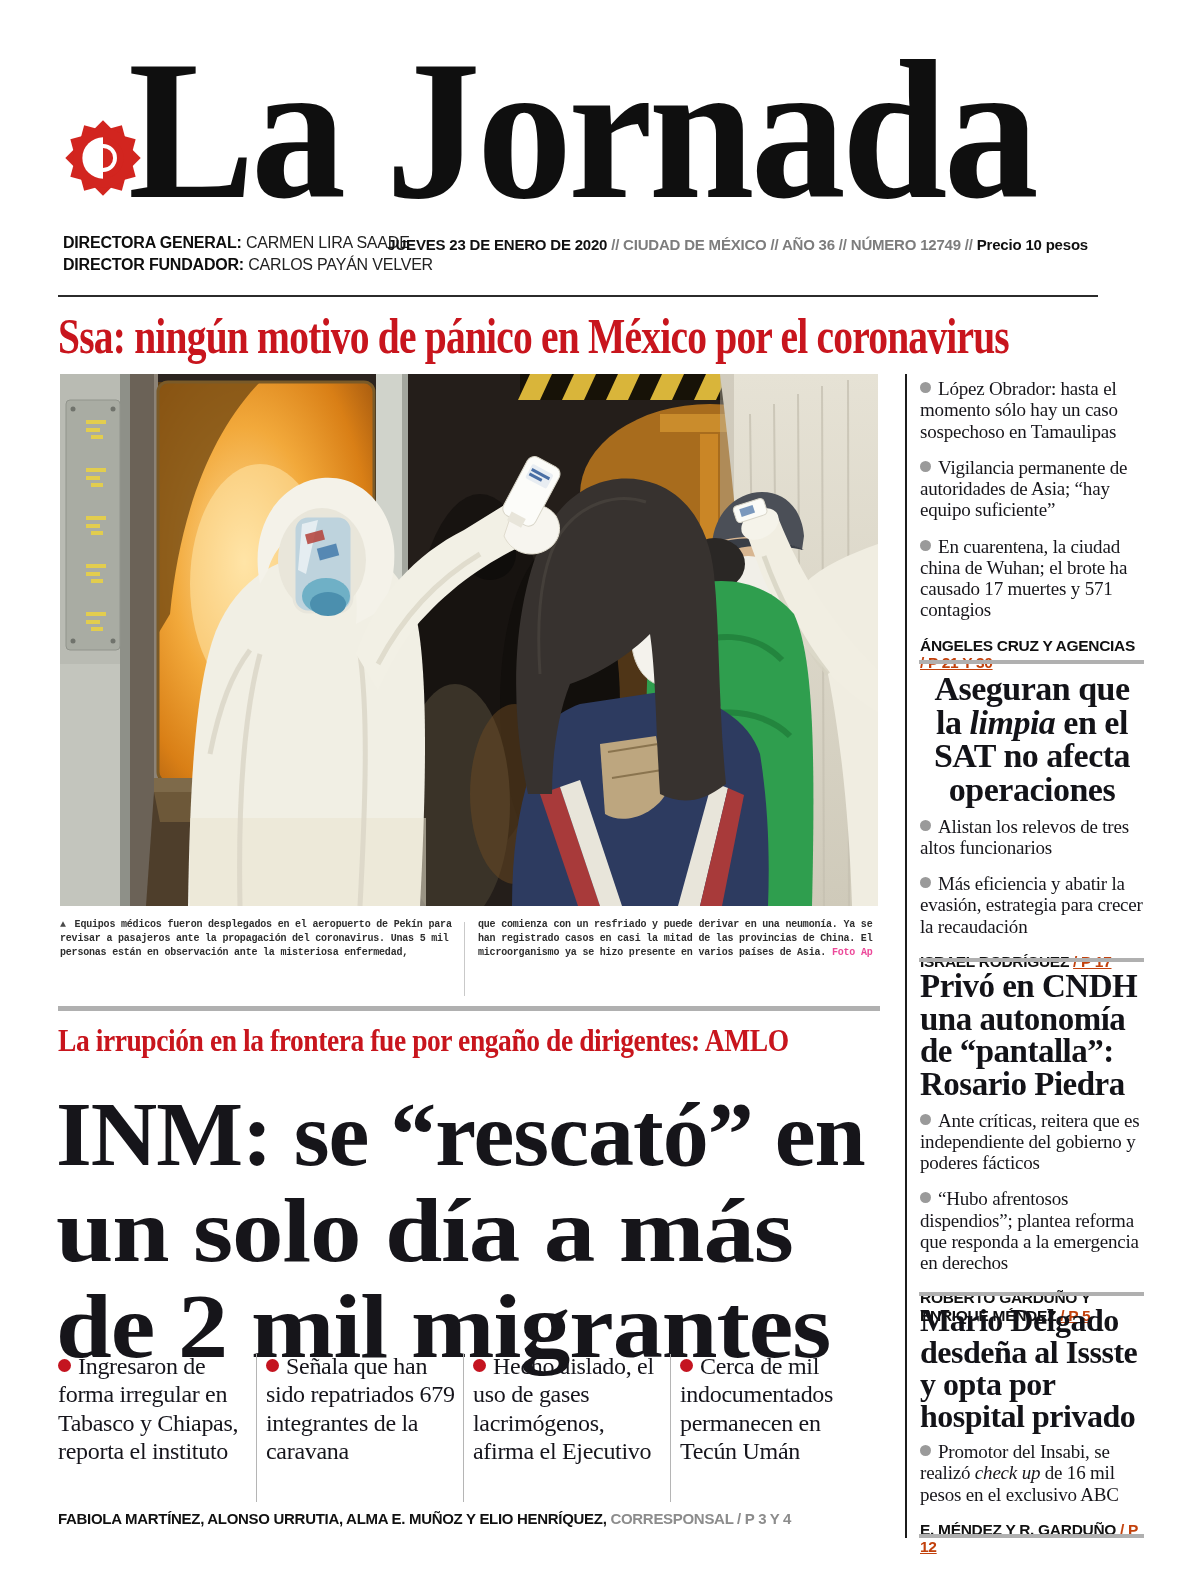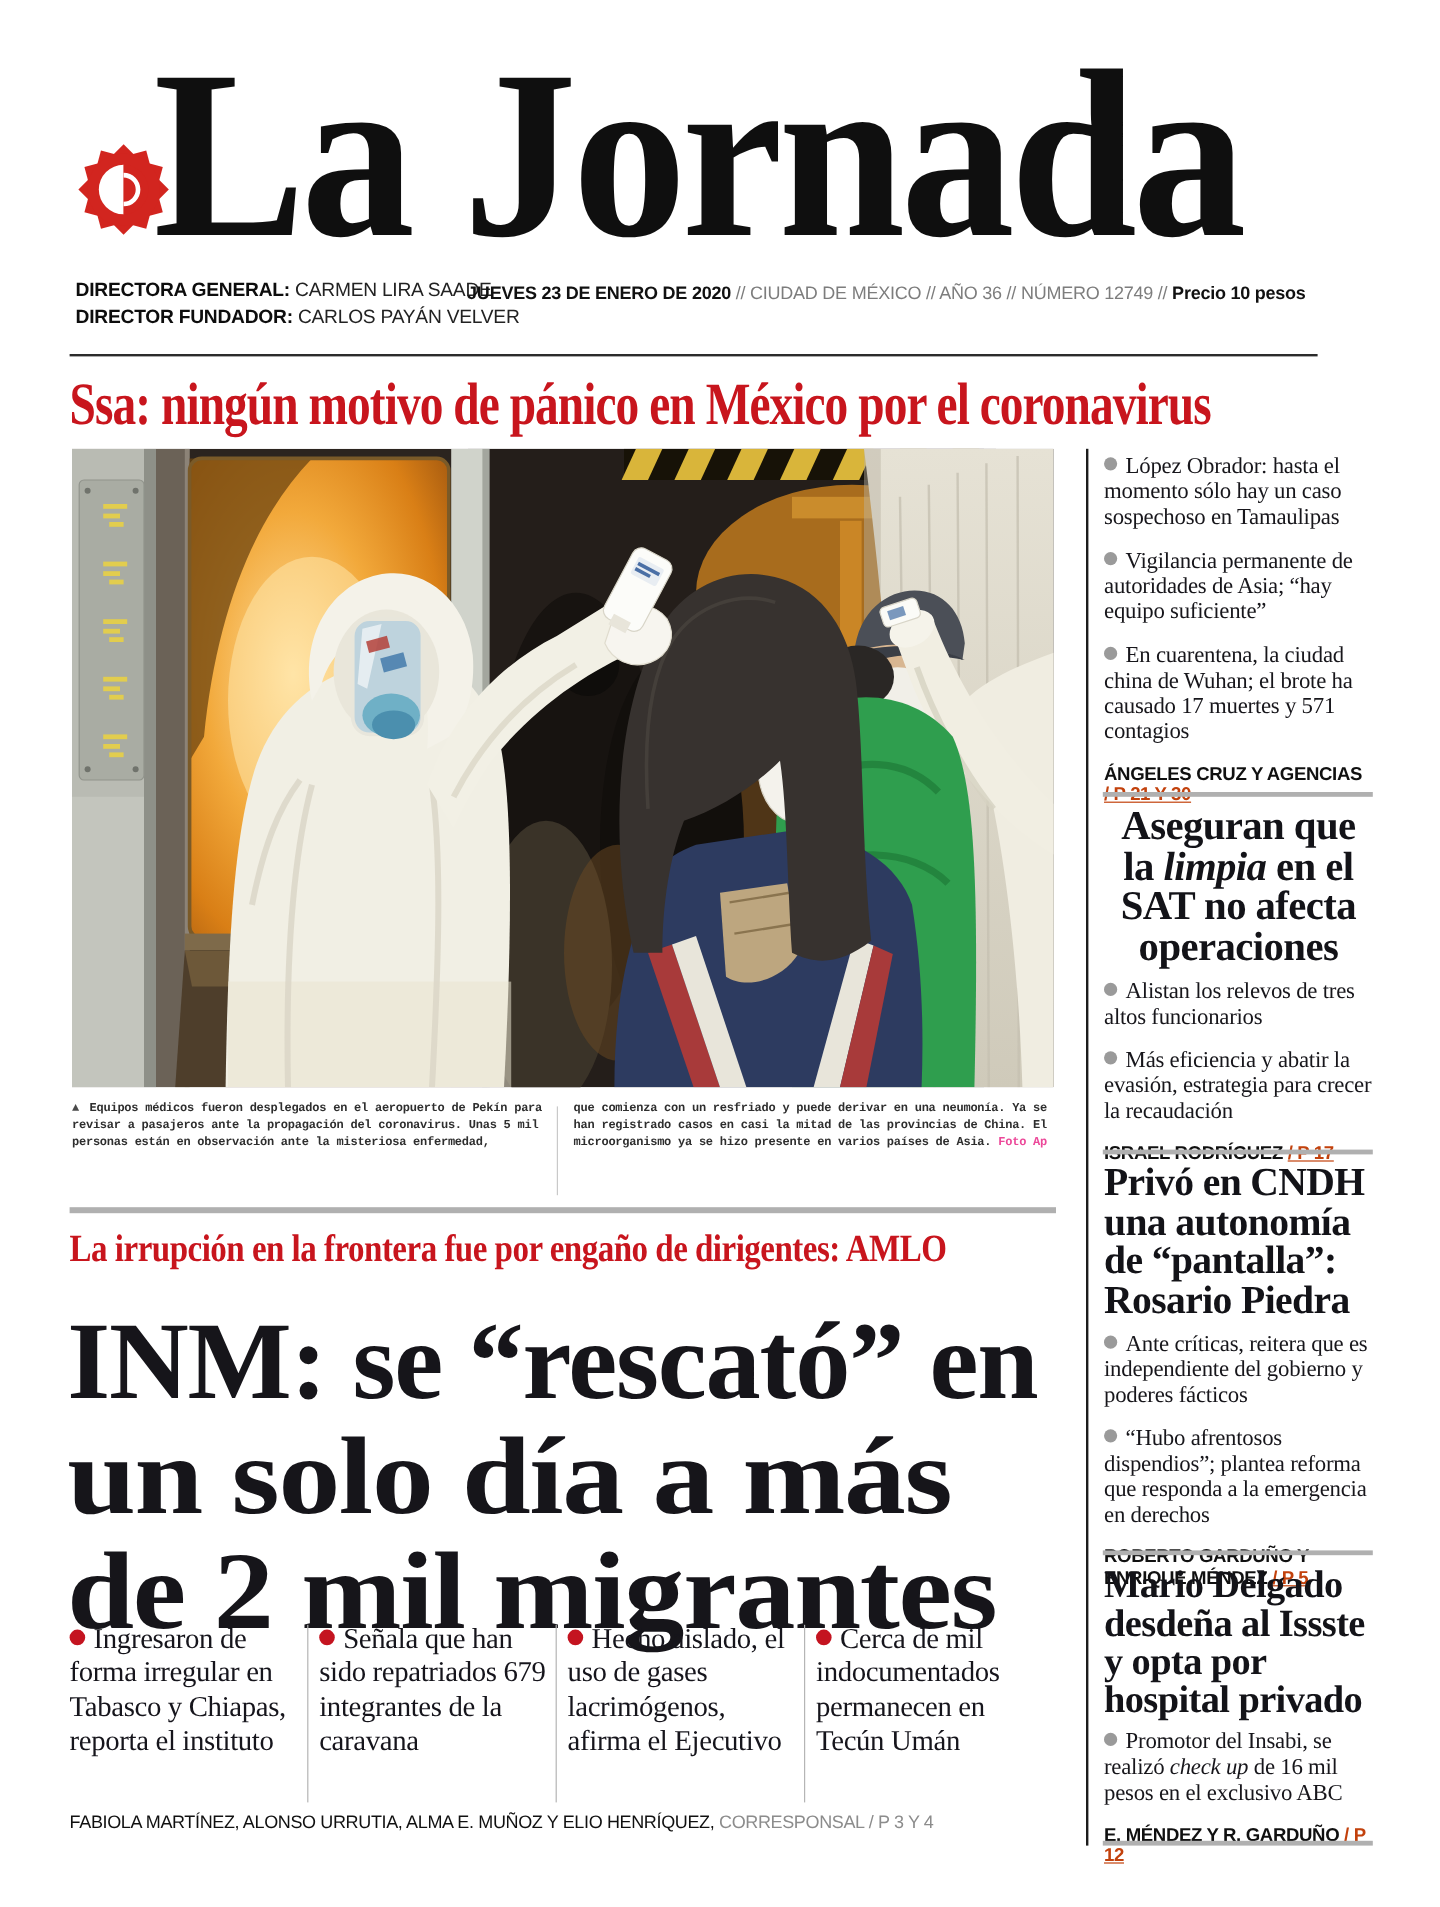--- a/index.html
+++ b/index.html
@@ -9,21 +9,21 @@
 
   
   .nameplate{left:128px;top:30px;font-weight:bold;font-size:200px;line-height:1;
              letter-spacing:-4px;color:#0f0f0f;white-space:nowrap;
              transform:scaleX(.95);transform-origin:left top;}
   .directors{left:63px;top:232px;font-family:"Liberation Sans",sans-serif;font-size:16px;
              line-height:1.35;color:#222;letter-spacing:-.2px;}
   .directors b{color:#0d0d0d;}
   .dateline{top:236px;right:112px;font-family:"Liberation Sans",sans-serif;font-size:15px;
             white-space:nowrap;color:#111;letter-spacing:-.2px;}
-  .dateline .mid{color:#7d7d7d;font-weight:normal;}
+  .dateline .mid{color:#7d7d7d;font-weight:bold;}
   .dateline b{font-weight:bold;}
   .toprule{left:58px;top:295px;width:1040px;height:2px;background:#2b2b2b;}
 
   
   .redhead{left:58px;top:310px;font-weight:bold;font-size:50px;line-height:1.05;color:#c8151d;
            white-space:nowrap;transform:scaleX(.79);transform-origin:left top;letter-spacing:-1px;}
 
   
   .photo{left:60px;top:374px;width:818px;height:532px;}
 
@@ -49,21 +49,21 @@
   .mh3{transform:scaleX(1.09);}
 
   .bcol{top:1352px;width:192px;font-size:24px;line-height:1.18;color:#16151c;letter-spacing:-.3px;}
   .bc1{left:58px;} .bc2{left:266px;} .bc3{left:473px;} .bc4{left:680px;}
   .colsep{top:1354px;width:1px;height:148px;background:#b5b5b5;}
   .cs1{left:256px;} .cs2{left:463px;} .cs3{left:670px;}
   .dot{display:inline-block;border-radius:50%;vertical-align:2px;margin-right:7px;}
   .reddot{width:13px;height:13px;background:#c41420;}
   .graydot{width:11px;height:11px;background:#9a9a9a;}
 
-  .mainby{left:58px;top:1510px;font-family:"Liberation Sans",sans-serif;font-weight:normal;
+  .mainby{left:58px;top:1510px;font-family:"Liberation Sans",sans-serif;font-weight:bold;
           font-size:15px;color:#101010;letter-spacing:-.3px;white-space:nowrap;}
   .mainby .pg{color:#8c8c8c;}
 
   
   .sbline{left:905px;top:374px;width:2px;height:1164px;background:#1c1c1c;}
   .sb{left:920px;width:224px;}
   .sb-b{font-size:19px;line-height:1.12;color:#17161b;letter-spacing:-.2px;}
   .sb-b p{margin:0 0 15px 0;}
   .sb-h{font-weight:bold;color:#131318;letter-spacing:-.5px;margin:0 0 9px 0;}
   .h-sat{font-size:34px;line-height:.99;text-align:center;}

